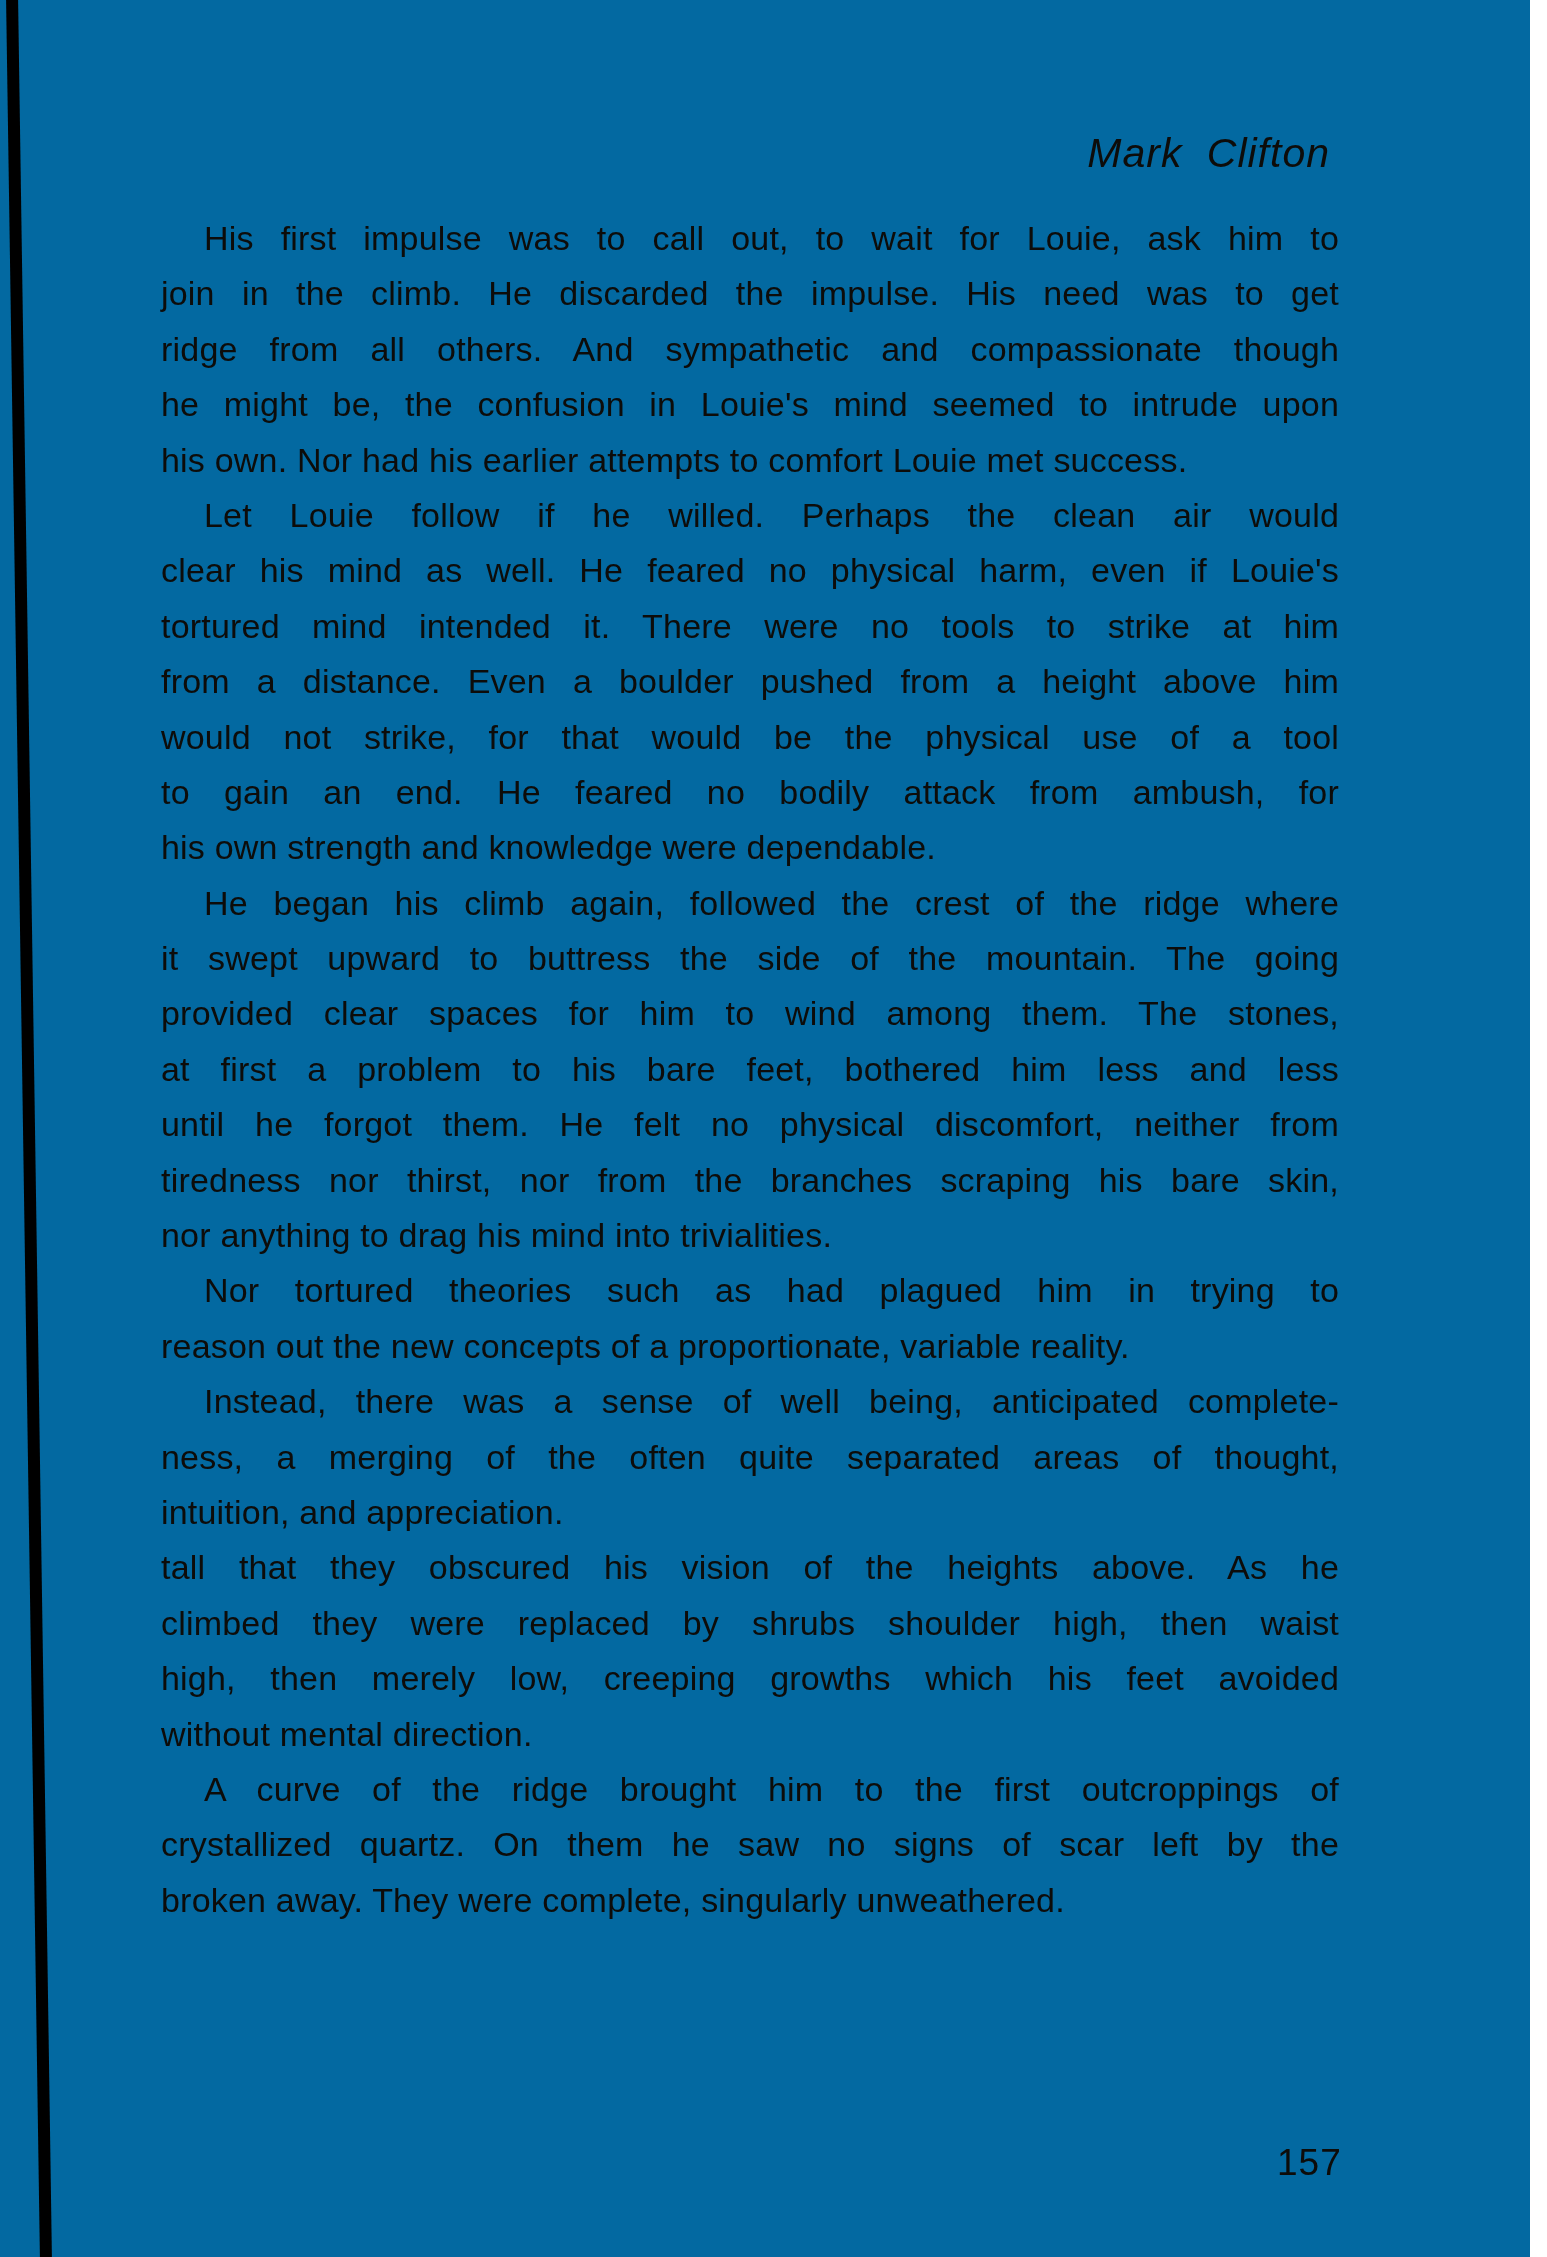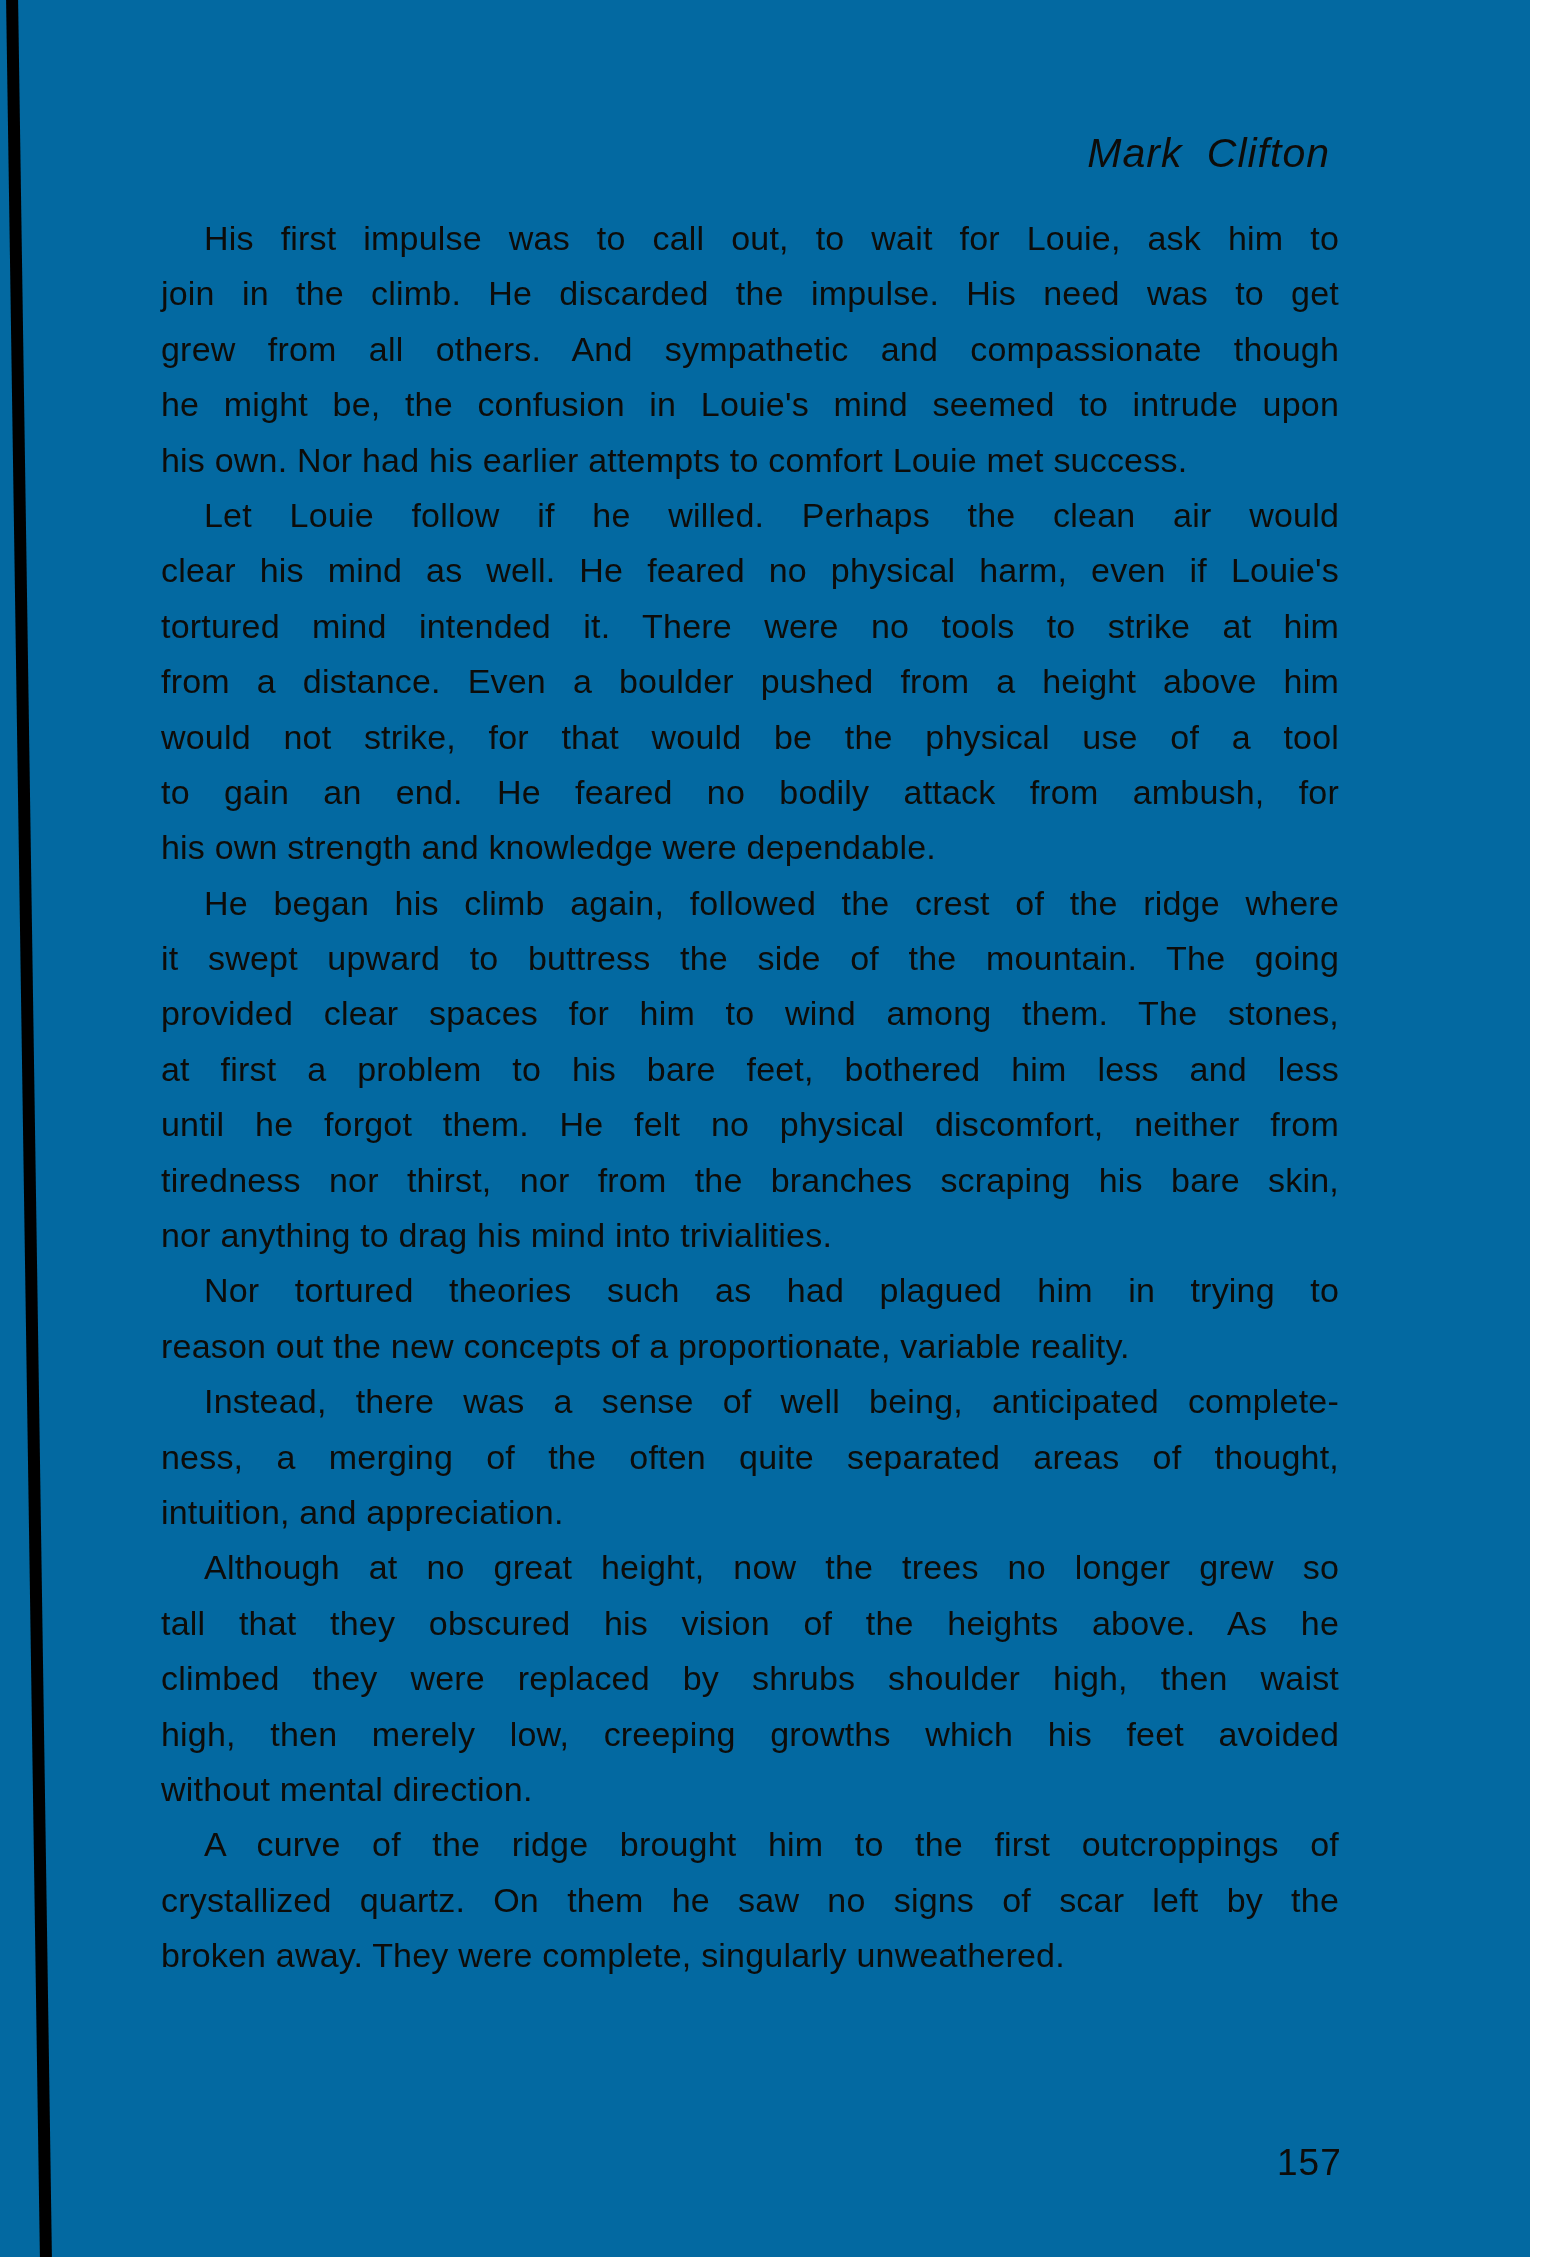--- a/index.html
+++ b/index.html
@@ -74,21 +74,21 @@
 
   <svg class="spine-svg" viewBox="0 0 120 2257" xmlns="http://www.w3.org/2000/svg" aria-hidden="true">
     <line x1="12" y1="-6" x2="46" y2="2263" stroke="#000000" stroke-width="12"></line>
   </svg>
 
   <div class="running-head">Mark Clifton</div>
 
   <div class="body-text">
       <div class="text-line first">His first impulse was to call out, to wait for Louie, ask him to</div>
       <div class="text-line">join in the climb. He discarded the impulse. His need was to get</div>
-      <div class="text-line">grew from all others. And sympathetic and compassionate though</div>
+      <div class="text-line">ridge from all others. And sympathetic and compassionate though</div>
       <div class="text-line">he might be, the confusion in Louie's mind seemed to intrude upon</div>
       <div class="text-line last">his own. Nor had his earlier attempts to comfort Louie met success.</div>
       <div class="text-line first">Let Louie follow if he willed. Perhaps the clean air would</div>
       <div class="text-line">clear his mind as well. He feared no physical harm, even if Louie's</div>
       <div class="text-line">tortured mind intended it. There were no tools to strike at him</div>
       <div class="text-line">from a distance. Even a boulder pushed from a height above him</div>
       <div class="text-line">would not strike, for that would be the physical use of a tool</div>
       <div class="text-line">to gain an end. He feared no bodily attack from ambush, for</div>
       <div class="text-line last">his own strength and knowledge were dependable.</div>
       <div class="text-line first">He began his climb again, followed the crest of the ridge where</div>
@@ -96,21 +96,20 @@
       <div class="text-line">provided clear spaces for him to wind among them. The stones,</div>
       <div class="text-line">at first a problem to his bare feet, bothered him less and less</div>
       <div class="text-line">until he forgot them. He felt no physical discomfort, neither from</div>
       <div class="text-line">tiredness nor thirst, nor from the branches scraping his bare skin,</div>
       <div class="text-line last">nor anything to drag his mind into trivialities.</div>
       <div class="text-line first">Nor tortured theories such as had plagued him in trying to</div>
       <div class="text-line last">reason out the new concepts of a proportionate, variable reality.</div>
       <div class="text-line first">Instead, there was a sense of well being, anticipated complete-</div>
       <div class="text-line">ness, a merging of the often quite separated areas of thought,</div>
       <div class="text-line last">intuition, and appreciation.</div>
-      <div class="text-line first">Although at no great height, now the trees no longer grew so</div>
       <div class="text-line">tall that they obscured his vision of the heights above. As he</div>
       <div class="text-line">climbed they were replaced by shrubs shoulder high, then waist</div>
       <div class="text-line">high, then merely low, creeping growths which his feet avoided</div>
       <div class="text-line last">without mental direction.</div>
       <div class="text-line first">A curve of the ridge brought him to the first outcroppings of</div>
       <div class="text-line">crystallized quartz. On them he saw no signs of scar left by the</div>
       <div class="text-line last">broken away. They were complete, singularly unweathered.</div>
     </div>
 
   <div class="page-number">157</div>

